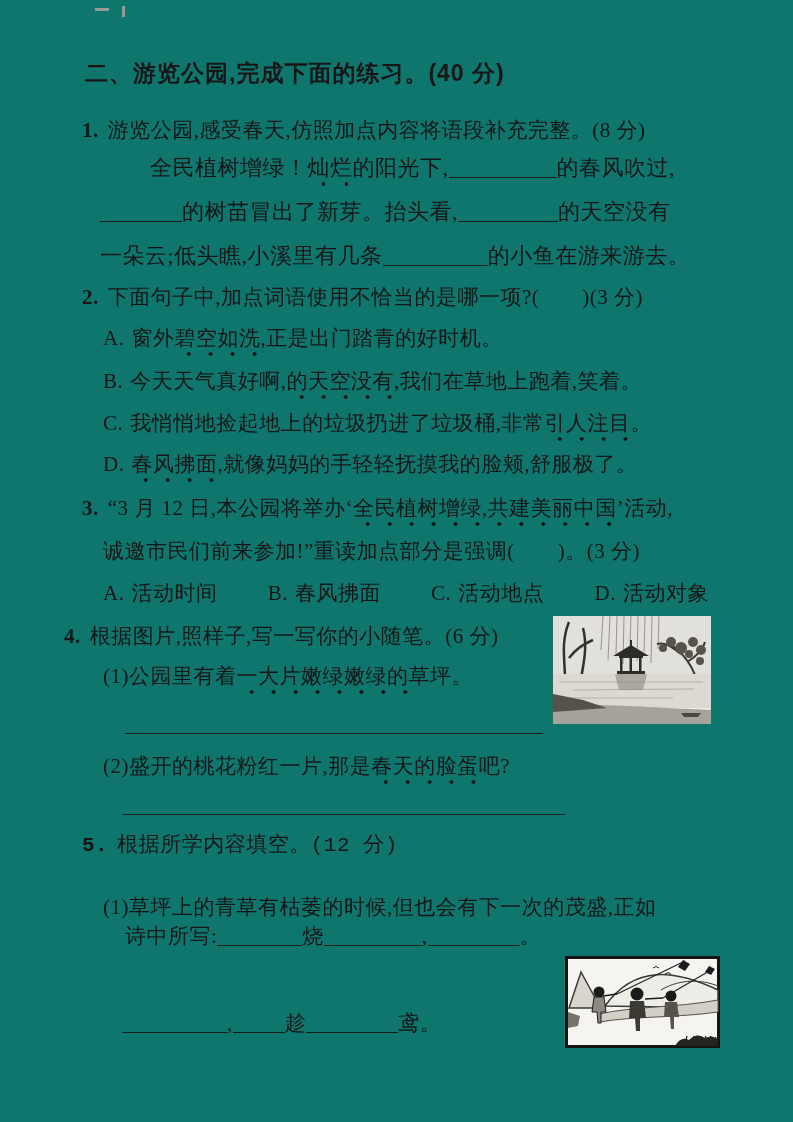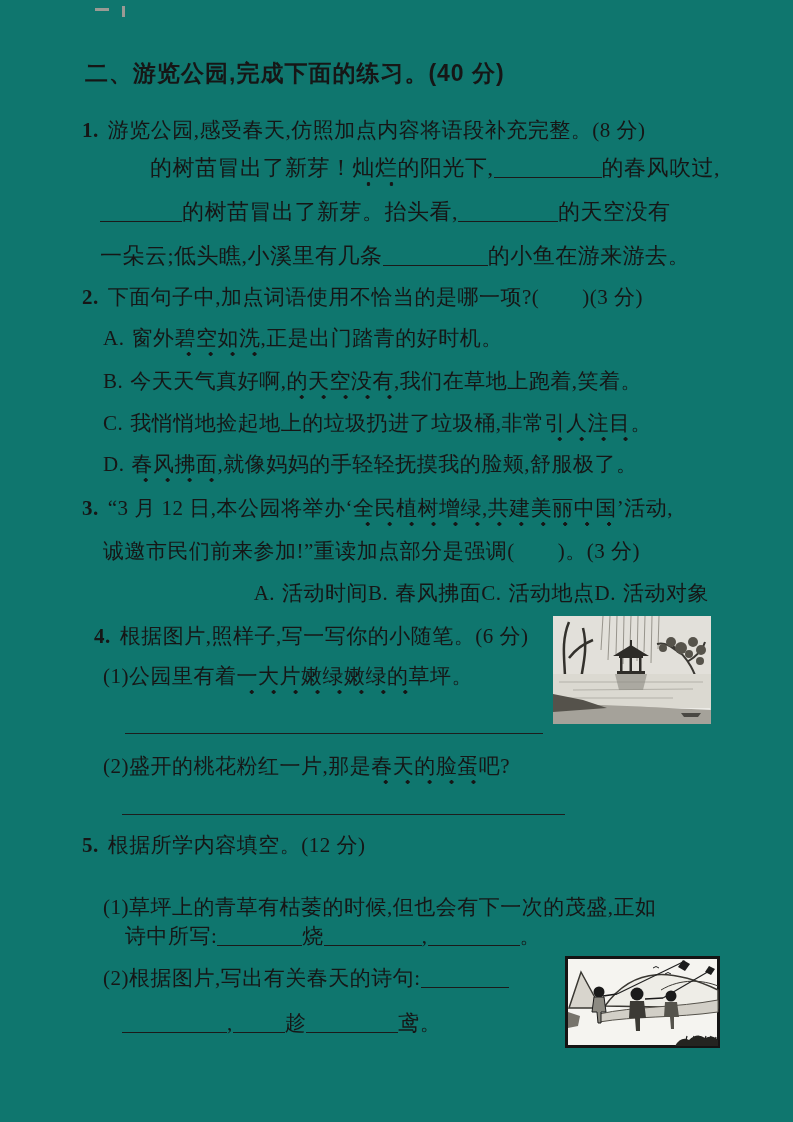--- a/index.html
+++ b/index.html
@@ -32,21 +32,21 @@
   <div class="artifact" style="left:95px;top:8px;width:14px;height:3px;"></div>
   <div class="artifact" style="left:122px;top:6px;width:3px;height:11px;"></div>
 
   <div class="ln title" style="left:85px;top:60px;">二、游览公园,完成下面的练习。(40 分)</div>
 
   <div class="ln" style="left:82px;top:110px;margin-top:8px;">
     <span class="qnum">1.</span><span>游览公园,感受春天,仿照加点内容将语段补充完整。(8 分)</span>
   </div>
 
   <div class="ln para" style="left:150px;top:155px;">
-    <span>的树苗冒出了新芽！</span><span class="dm">灿烂</span><span>的阳光下,</span><span class="bl" style="width:108px;"></span><span>的春风吹过,</span>
+    <span>全民植树增绿！</span><span class="dm">灿烂</span><span>的阳光下,</span><span class="bl" style="width:108px;"></span><span>的春风吹过,</span>
   </div>
   <div class="ln para" style="left:100px;top:199px;">
     <span class="bl" style="width:82px;"></span><span>的树苗冒出了新芽。抬头看,</span><span class="bl" style="width:100px;"></span><span>的天空没有</span>
   </div>
   <div class="ln para" style="left:100px;top:243px;">
     <span>一朵云;低头瞧,小溪里有几条</span><span class="bl" style="width:105px;"></span><span>的小鱼在游来游去。</span>
   </div>
 
   <div class="ln" style="left:82px;top:285px;">
     <span class="qnum">2.</span><span>下面句子中,加点词语使用不恰当的是哪一项?(　　)(3 分)</span>
@@ -61,28 +61,28 @@
     <span class="olabel">C.</span><span>我悄悄地捡起地上的垃圾扔进了垃圾桶,非常</span><span class="dm">引人注目</span><span>。</span>
   </div>
   <div class="ln" style="left:103px;top:452px;text-align:center;">
     <span class="olabel">D.</span><span></span><span class="dm">春风拂面</span><span>,就像妈妈的手轻轻抚摸我的脸颊,舒服极了。</span>
   </div>
 
   <div class="ln" style="left:82px;top:496px;">
     <span class="qnum">3.</span><span>“3 月 12 日,本公园将举办‘</span><span class="dm">全民植树增绿,共建美丽中国</span><span>’活动,</span>
   </div>
   <div class="ln" style="left:103px;top:539px;">诚邀市民们前来参加!”重读加点部分是强调(　　)。(3 分)</div>
-  <div class="ln optrow" style="left:103px;top:581px;width:606px;justify-content:flex-end;">
+  <div class="ln optrow" style="left:103px;top:581px;width:606px;">
     <span><span class="olabel">A.</span><span>活动时间</span></span>
     <span><span class="olabel">B.</span><span>春风拂面</span></span>
     <span><span class="olabel">C.</span><span>活动地点</span></span>
     <span><span class="olabel">D.</span><span>活动对象</span></span>
   </div>
 
-  <div class="ln" style="left:94px;top:624px;">
+  <div class="ln" style="left:64px;top:624px;">
     <span class="qnum">4.</span><span>根据图片,照样子,写一写你的小随笔。(6 分)</span>
   </div>
 
   <svg class="img" style="left:553px;top:616px;" width="158" height="108" viewBox="0 0 158 108">
     <rect width="158" height="108" fill="#ecebe6" stroke="#c9c7c0" stroke-width="1"></rect>
     <rect width="158" height="62" fill="#e2e0da"></rect>
     <g stroke="#97948c" stroke-width="1">
       <line x1="50" y1="0" x2="48" y2="34"></line>
         <line x1="57" y1="0" x2="55" y2="44"></line>
         <line x1="64" y1="0" x2="63" y2="38"></line>
@@ -133,29 +133,26 @@
   <div class="ln" style="left:103px;top:664px;">
     <span>(1)公园里有着</span><span class="dm">一大片嫩绿嫩绿的</span><span>草坪。</span>
   </div>
   <div class="wl" style="left:125px;top:733px;width:418px;"></div>
 
   <div class="ln" style="left:103px;top:754px;">
     <span>(2)盛开的桃花粉红一片,那是</span><span class="dm">春天的脸蛋</span><span>吧?</span>
   </div>
   <div class="wl" style="left:122px;top:814px;width:443px;"></div>
 
-  <div class="ln" style="left:82px;top:833px;">
+  <div class="ln" style="left:82px;top:833px;font-family:Liberation Mono, monospace;">
     <span class="qnum">5.</span><span>根据所学内容填空。(12 分)</span>
   </div>
   <div class="ln" style="left:103px;top:895px;">(1)草坪上的青草有枯萎的时候,但也会有下一次的茂盛,正如</div>
   <div class="ln" style="left:125px;top:924px;">
     <span>诗中所写:</span><span class="bl" style="width:85px;"></span><span>烧</span><span class="bl" style="width:98px;"></span><span>,</span><span class="bl" style="width:92px;"></span><span>。</span>
-  </div>
-  <div class="ln" style="left:103px;top:966px;">
-    <span>(2)根据图片,写出有关春天的诗句:</span><span class="bl" style="width:88px;"></span>
   </div>
 
   <svg class="img" style="left:565px;top:956px;" width="155" height="92" viewBox="0 0 155 92">
     <rect x="1.5" y="1.5" width="152" height="89" fill="#f5f4f0" stroke="#141414" stroke-width="3"></rect>
     <path d="M4,52 L16,16 L28,38 L36,52 Z" fill="#d8d5cd" stroke="#3a3833" stroke-width="1.5"></path>
     <path d="M40,50 C70,8 110,14 153,34 L153,52 Z" fill="#eeede7" stroke="#3a3833" stroke-width="1.5"></path>
     <path d="M96,34 C116,22 138,24 153,30" fill="none" stroke="#3a3833" stroke-width="1"></path>
     <path d="M34,58 C70,50 110,52 153,44 L153,56 C110,62 70,60 34,66 Z" fill="#d2cfc7" stroke="#55524b" stroke-width="1"></path>
     <line x1="52" y1="38" x2="120" y2="5" stroke="#222222" stroke-width="1.2"></line>
     <line x1="98" y1="42" x2="146" y2="14" stroke="#222222" stroke-width="1.2"></line>

